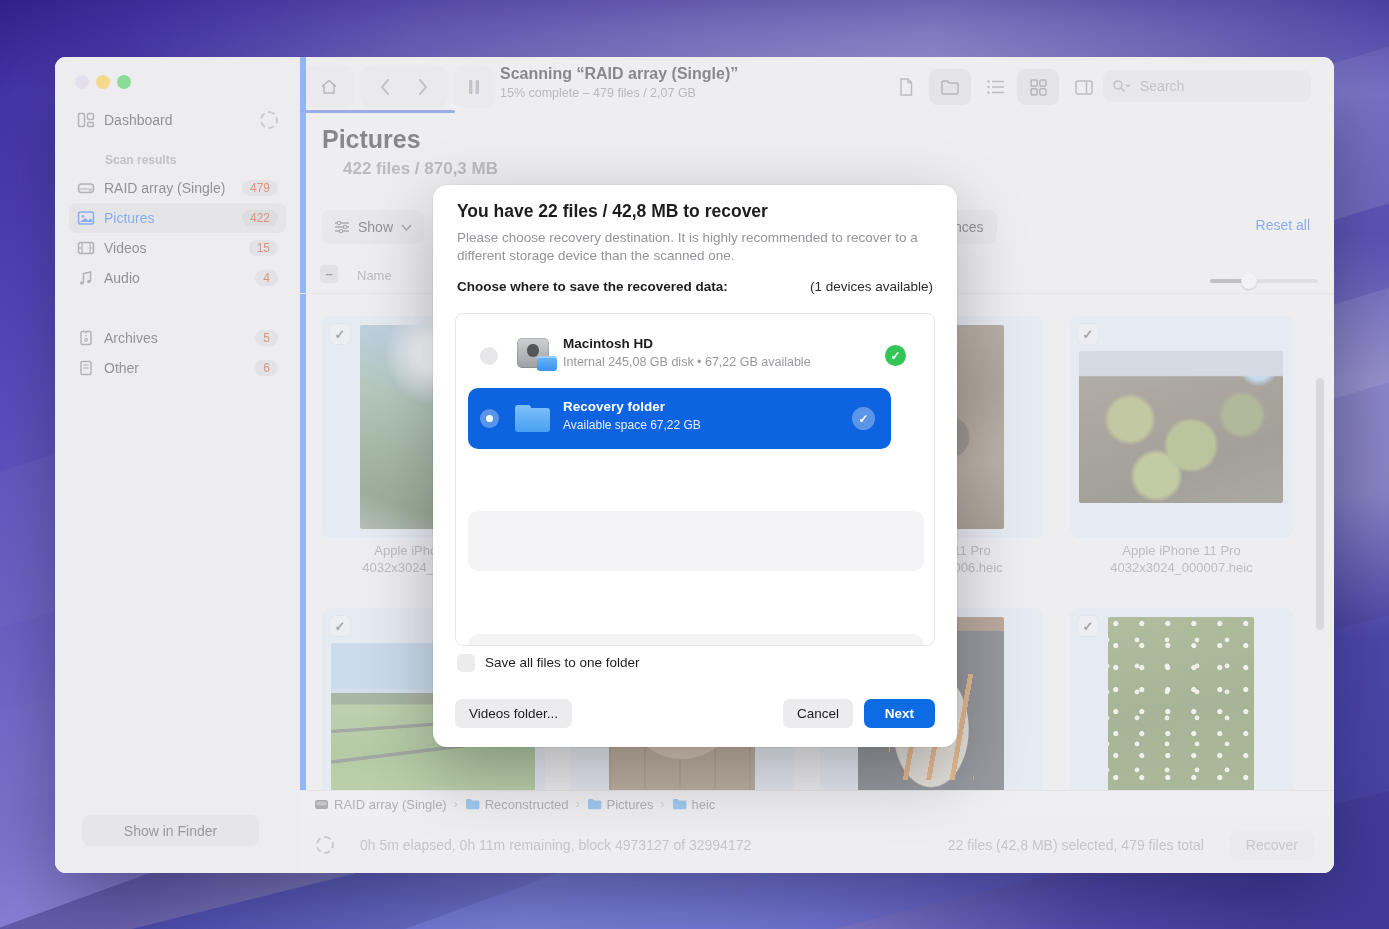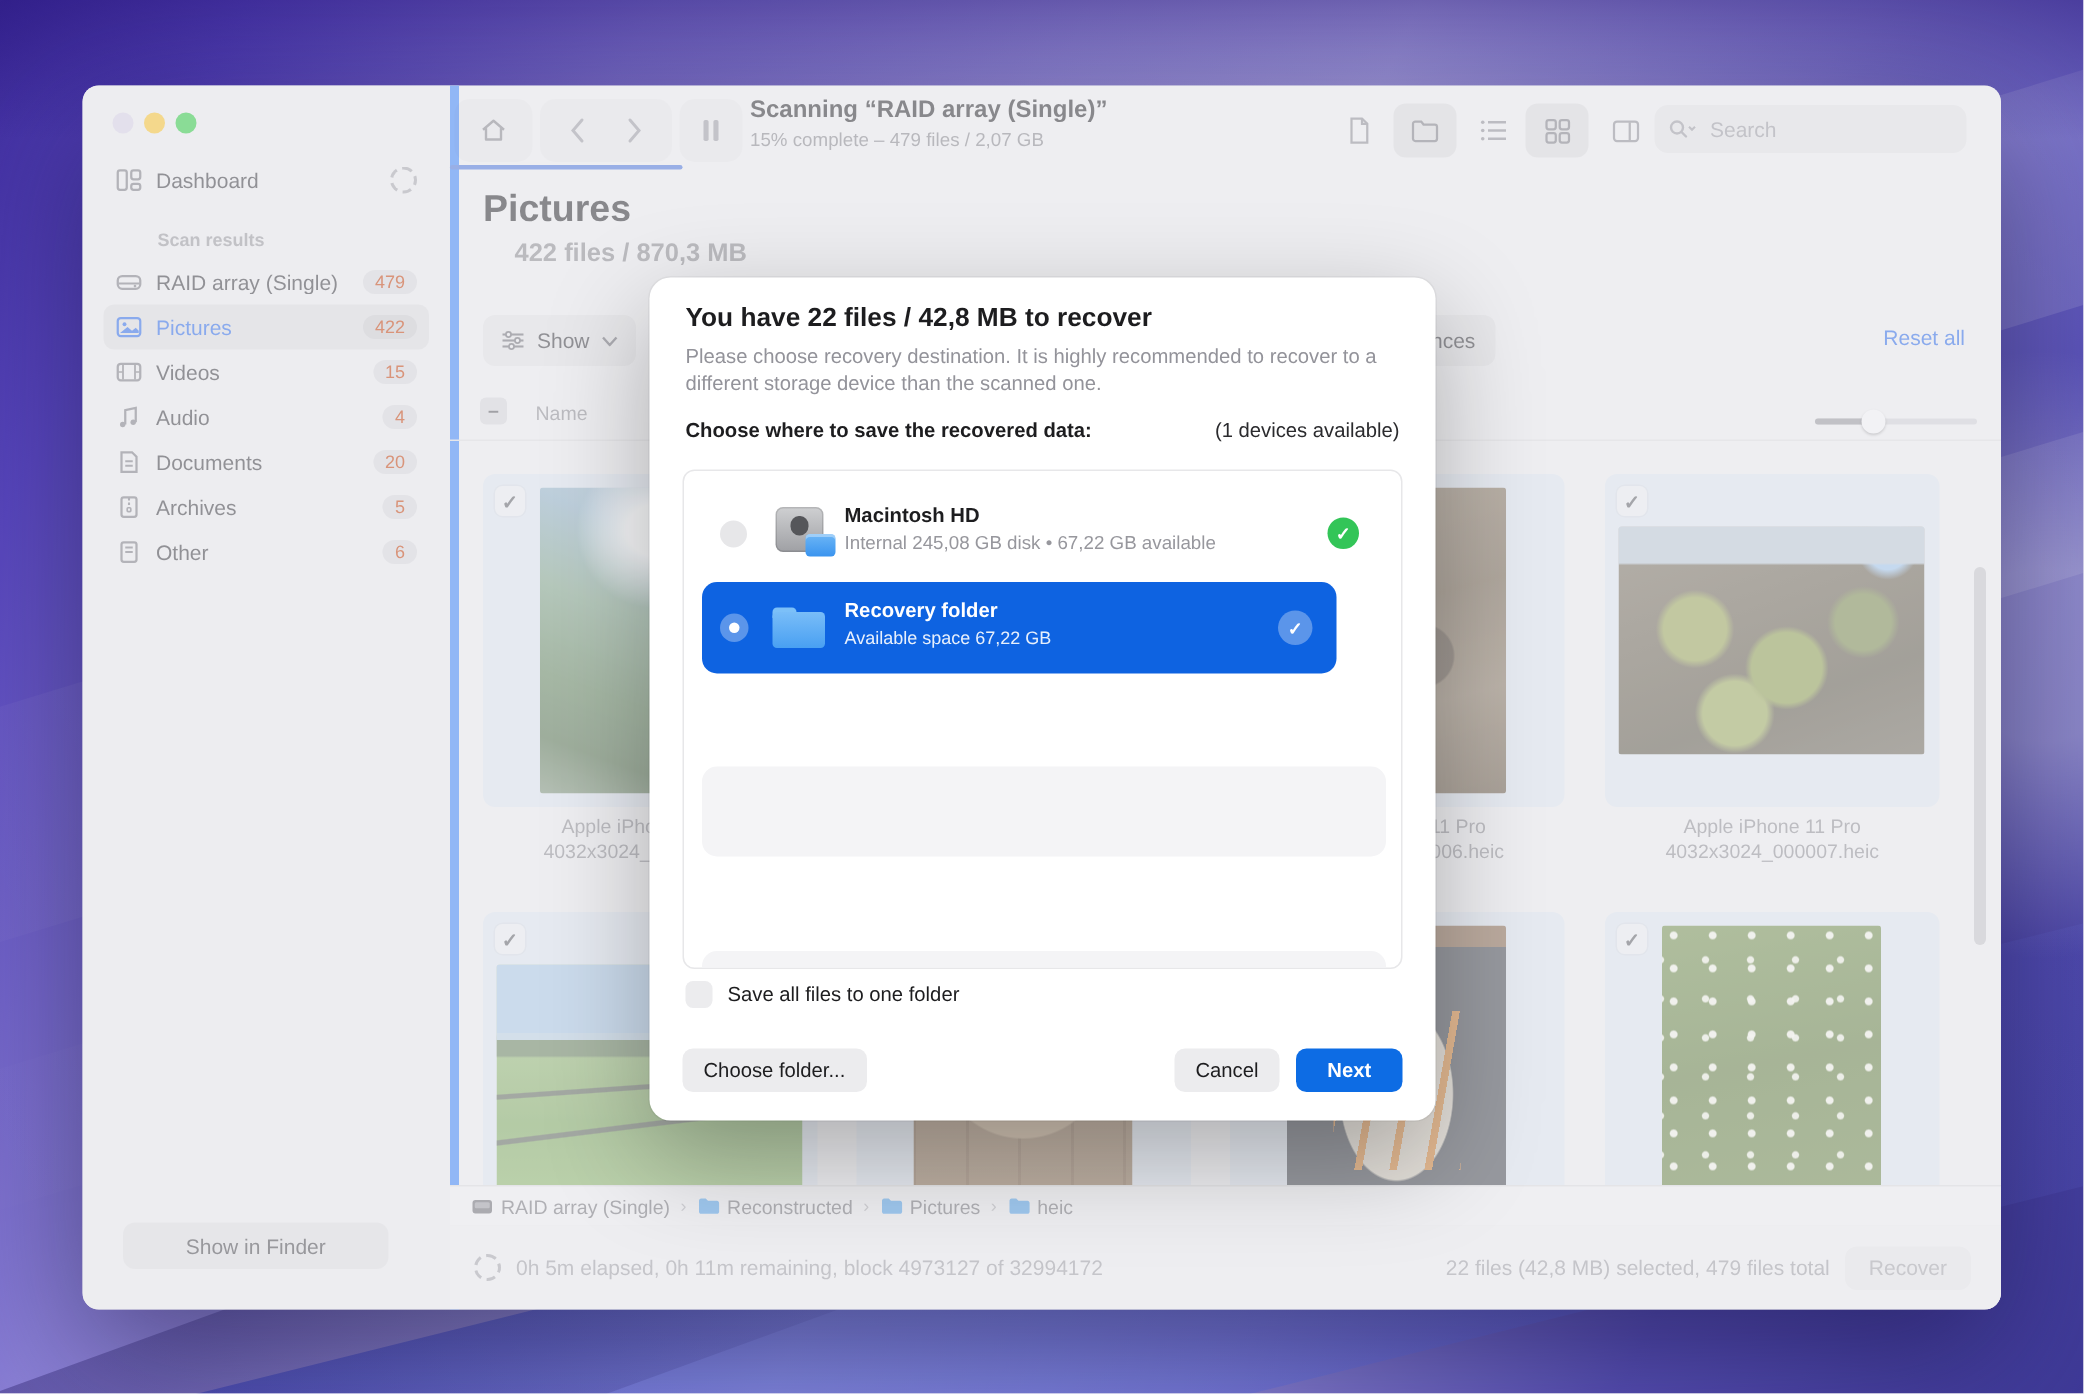--- a/index.html
+++ b/index.html
@@ -117,21 +117,21 @@
   .ph-hidden{background:#ccd2da;}
   .vscroll{position:absolute;left:1261px;top:321px;width:8px;height:252px;border-radius:4px;background:#c2c2c6;z-index:5;}
 
   
   .crumbbar{position:absolute;left:245px;right:0;top:733px;height:26px;z-index:10;background:#ececee;
     border-top:1px solid #d8d8da;border-bottom:1px solid #e0e0e2;display:flex;align-items:center;gap:7px;
     padding:0 14px;font-size:13px;color:#76767b;}
   .crumb{display:flex;align-items:center;gap:5px;}
   .csep{color:#b0b0b5;font-size:12px;}
   .statusbar{position:absolute;left:245px;right:0;top:760px;height:56px;z-index:10;background:#ebebed;
-    display:flex;align-items:center;padding:0 20px 0 16px;gap:10px;text-align:center;}
+    display:flex;align-items:center;padding:0 20px 0 16px;gap:26px;text-align:center;}
   .stext{font-size:14px;color:#9d9da2;}
   .statusbar .grow{flex:1;}
   .recover{background:#e2e2e4;color:#a4a4a9;font-size:14px;border-radius:8px;height:29px;padding:0 16px;
     display:flex;align-items:center;}
 
   
   .dialog{position:absolute;left:378px;top:128px;width:524px;height:562px;border-radius:14px;background:#ffffff;
     box-shadow:0 24px 70px rgba(0,0,0,.28), 0 0 0 1px rgba(0,0,0,.04);z-index:60;}
   .dtitle{position:absolute;left:24px;top:16px;font-size:17.5px;font-weight:700;color:#1d1d1f;}
   .dsub{position:absolute;left:24px;top:44px;width:478px;font-size:13.5px;line-height:18px;color:#93939a;}
@@ -237,29 +237,20 @@
       <div class="side-item" style="top:206px;">
         <svg width="18" height="18" viewBox="0 0 18 18">
           <path d="M6.5 14 V4.5 L13.5 3 V12.5" fill="none" stroke="#7c7c82" stroke-width="1.5"></path>
           <circle cx="4.8" cy="14" r="1.8" fill="#7c7c82"></circle>
           <circle cx="11.8" cy="12.5" r="1.8" fill="#7c7c82"></circle>
         </svg>
         <span class="lbl">Audio</span>
         <span class="badge">4</span>
       </div>
 
-      <div class="side-item" style="top:236px;">
-        <svg width="18" height="18" viewBox="0 0 18 18">
-          <path d="M4 2.5 H11 L14 5.5 V15.5 H4 Z" fill="none" stroke="#7c7c82" stroke-width="1.5"></path>
-          <line x1="6.5" y1="8.5" x2="11.5" y2="8.5" stroke="#7c7c82" stroke-width="1.2"></line>
-          <line x1="6.5" y1="11.5" x2="11.5" y2="11.5" stroke="#7c7c82" stroke-width="1.2"></line>
-        </svg>
-        <span class="lbl">Documents</span>
-        <span class="badge">20</span>
-      </div>
 
       <div class="side-item" style="top:266px;">
         <svg width="18" height="18" viewBox="0 0 18 18">
           <rect x="4" y="2.5" width="10" height="13" rx="1.5" fill="none" stroke="#7c7c82" stroke-width="1.5"></rect>
           <line x1="9" y1="3" x2="9" y2="9" stroke="#7c7c82" stroke-width="1.4" stroke-dasharray="1.6 1.4"></line>
           <rect x="7.8" y="9.5" width="2.4" height="2.6" rx="0.6" fill="none" stroke="#7c7c82" stroke-width="1.1"></rect>
         </svg>
         <span class="lbl">Archives</span>
         <span class="badge">5</span>
       </div>
@@ -508,19 +499,19 @@
           <span class="wcheck">✓</span>
         </div>
 
         <div class="ph-row" style="top:197px;"></div>
         <div class="ph-row" style="top:320px;"></div>
       </div>
 
       <span class="dcheckbox"></span>
       <span class="dchecklabel">Save all files to one folder</span>
 
-      <div class="dbtn" style="left:22px;">Choose folder...</div>
+      <div class="dbtn" style="left:22px;">Videos folder...</div>
       <div class="dbtn" style="right:104px;width:70px;">Cancel</div>
       <div class="dbtn primary" style="right:22px;width:71px;">Next</div>
     </div>
 
   </div>
 </div>
 
 </body></html>

